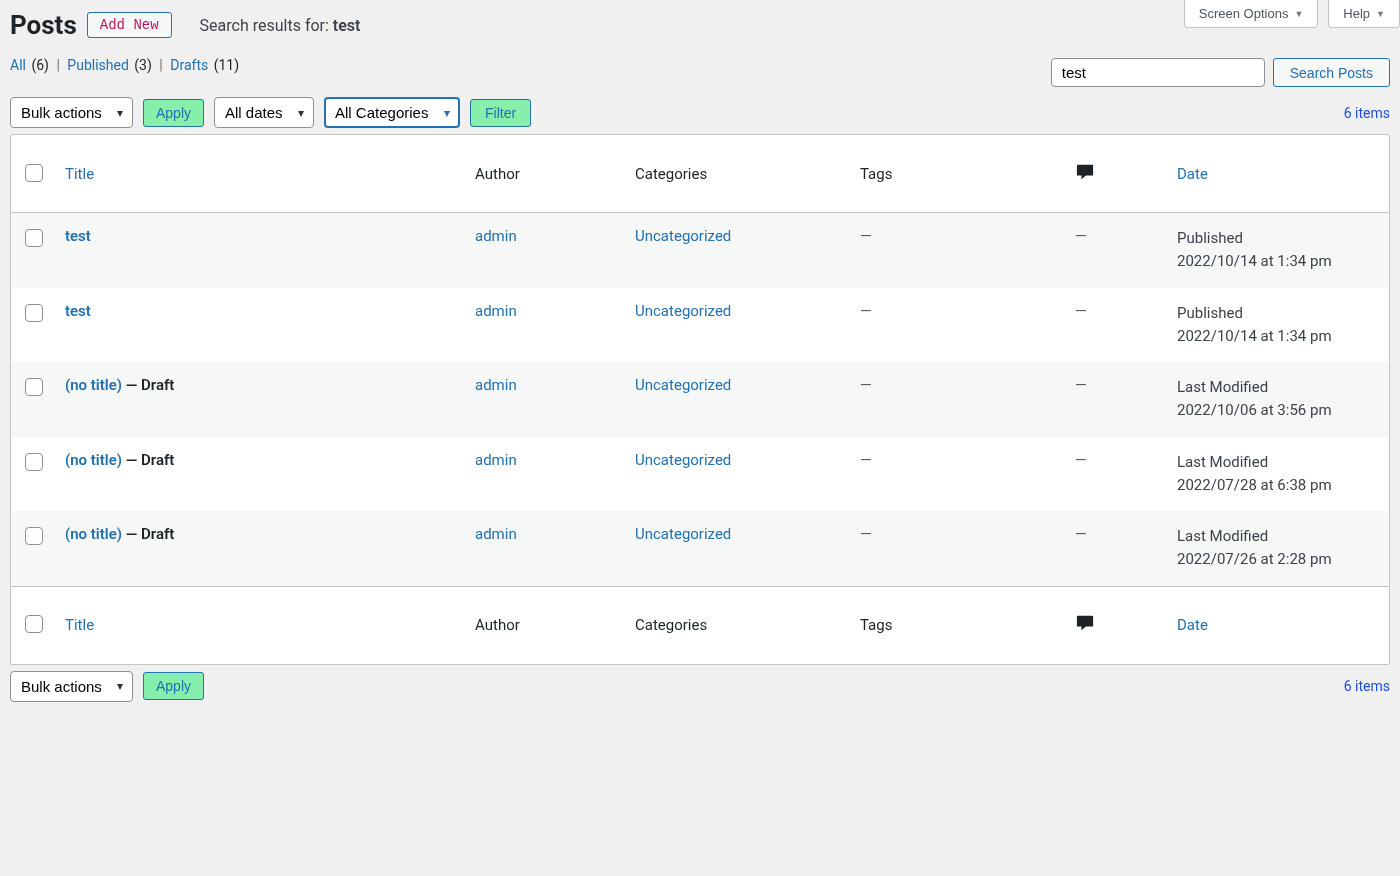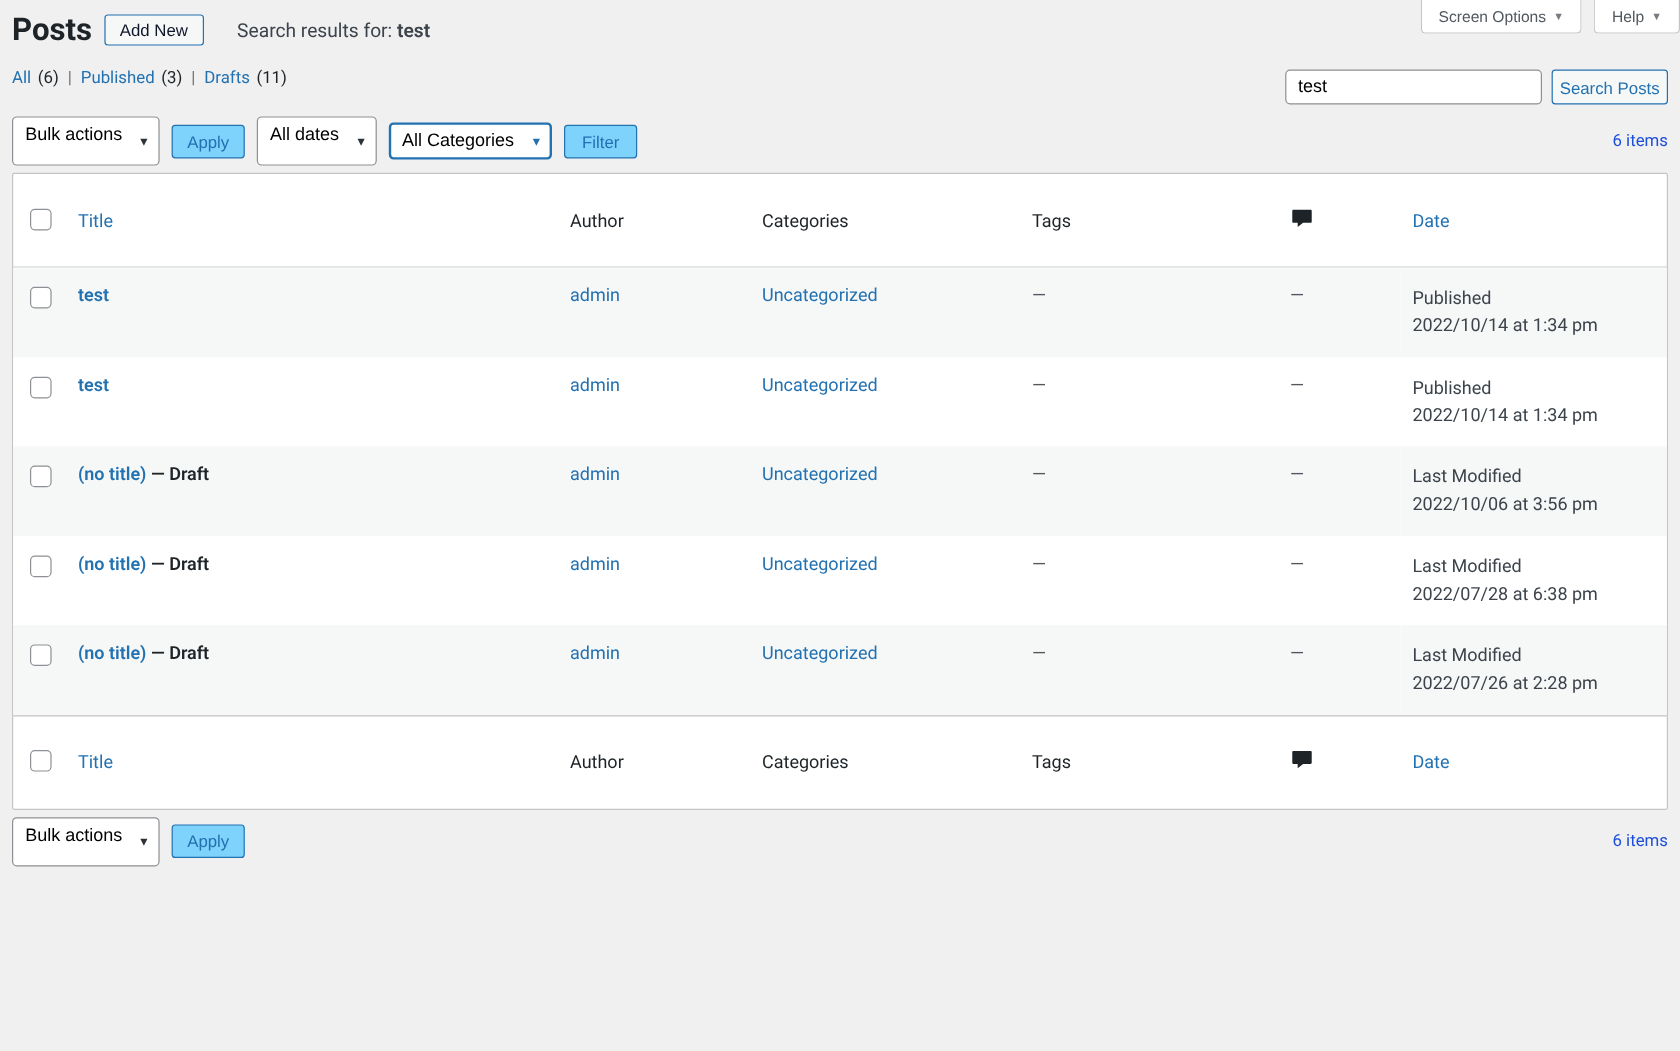--- a/index.html
+++ b/index.html
@@ -21,26 +21,27 @@
     }
     .page-title {
       font-size: 26px;
       font-weight: 700;
       color: #1d2327;
       margin-right: 10px;
     }
     .add-new-btn {
       border: 1px solid #2271b1;
       background: #f6f7f7;
-      color: #0f172a;
+      color: #be185d;
       padding: 4px 12px;
       font-size: 14px;
       border-radius: 3px;
       cursor: pointer;
       margin-right: 28px;
+      font-family: Liberation Mono, monospace;
     }
     .search-results-label {
       font-size: 16px;
       color: #3c434a;
     }
     .search-results-label .term { font-weight: 600; }
 
     .top-right-tabs {
       position: absolute;
       top: 0;
@@ -86,39 +87,39 @@
       padding: 5px 10px;
       font-size: 15px;
       width: 214px;
       border-radius: 4px;
       background: #fff;
     }
     .search-posts-btn {
       border: 1px solid #2271b1;
       background: #f6f7f7;
       color: #2271b1;
-      padding: 5px 6px;
+      padding: 5px 16px;
       font-size: 14px;
       border-radius: 3px;
       cursor: pointer;
     }
 
     .tablenav {
       display: flex;
       align-items: center;
       gap: 10px;
       padding: 6px 0;
       position: relative;
     }
     .tablenav-top { margin-top: 10px; }
 
     .select-control {
       border: 1px solid #8c8f94;
       background: #fff;
-      padding: 6px 30px 16px 10px;
+      padding: 6px 30px 6px 10px;
       font-size: 15px;
       border-radius: 4px;
       appearance: none;
       cursor: pointer;
       position: relative;
     }
     .select-wrap { position: relative; display: inline-block; }
     .select-wrap::after {
       content: "▾";
       position: absolute;
@@ -131,21 +132,21 @@
     }
     .select-focused {
       border: 2px solid #2271b1;
       padding: 5px 29px 5px 9px;
     }
     .select-focused + .select-wrap::after,
     .select-wrap.focused::after { color: #2271b1; }
 
     .action-btn {
       border: 1px solid #2271b1;
-      background: #7dd3fc;
+      background: #86efac;
       color: #2271b1;
       padding: 5px 12px;
       font-size: 14px;
       border-radius: 3px;
       cursor: pointer;
       text-align: right;
     }
     .filter-btn { padding: 5px 14px; }
 
     .items-count {

